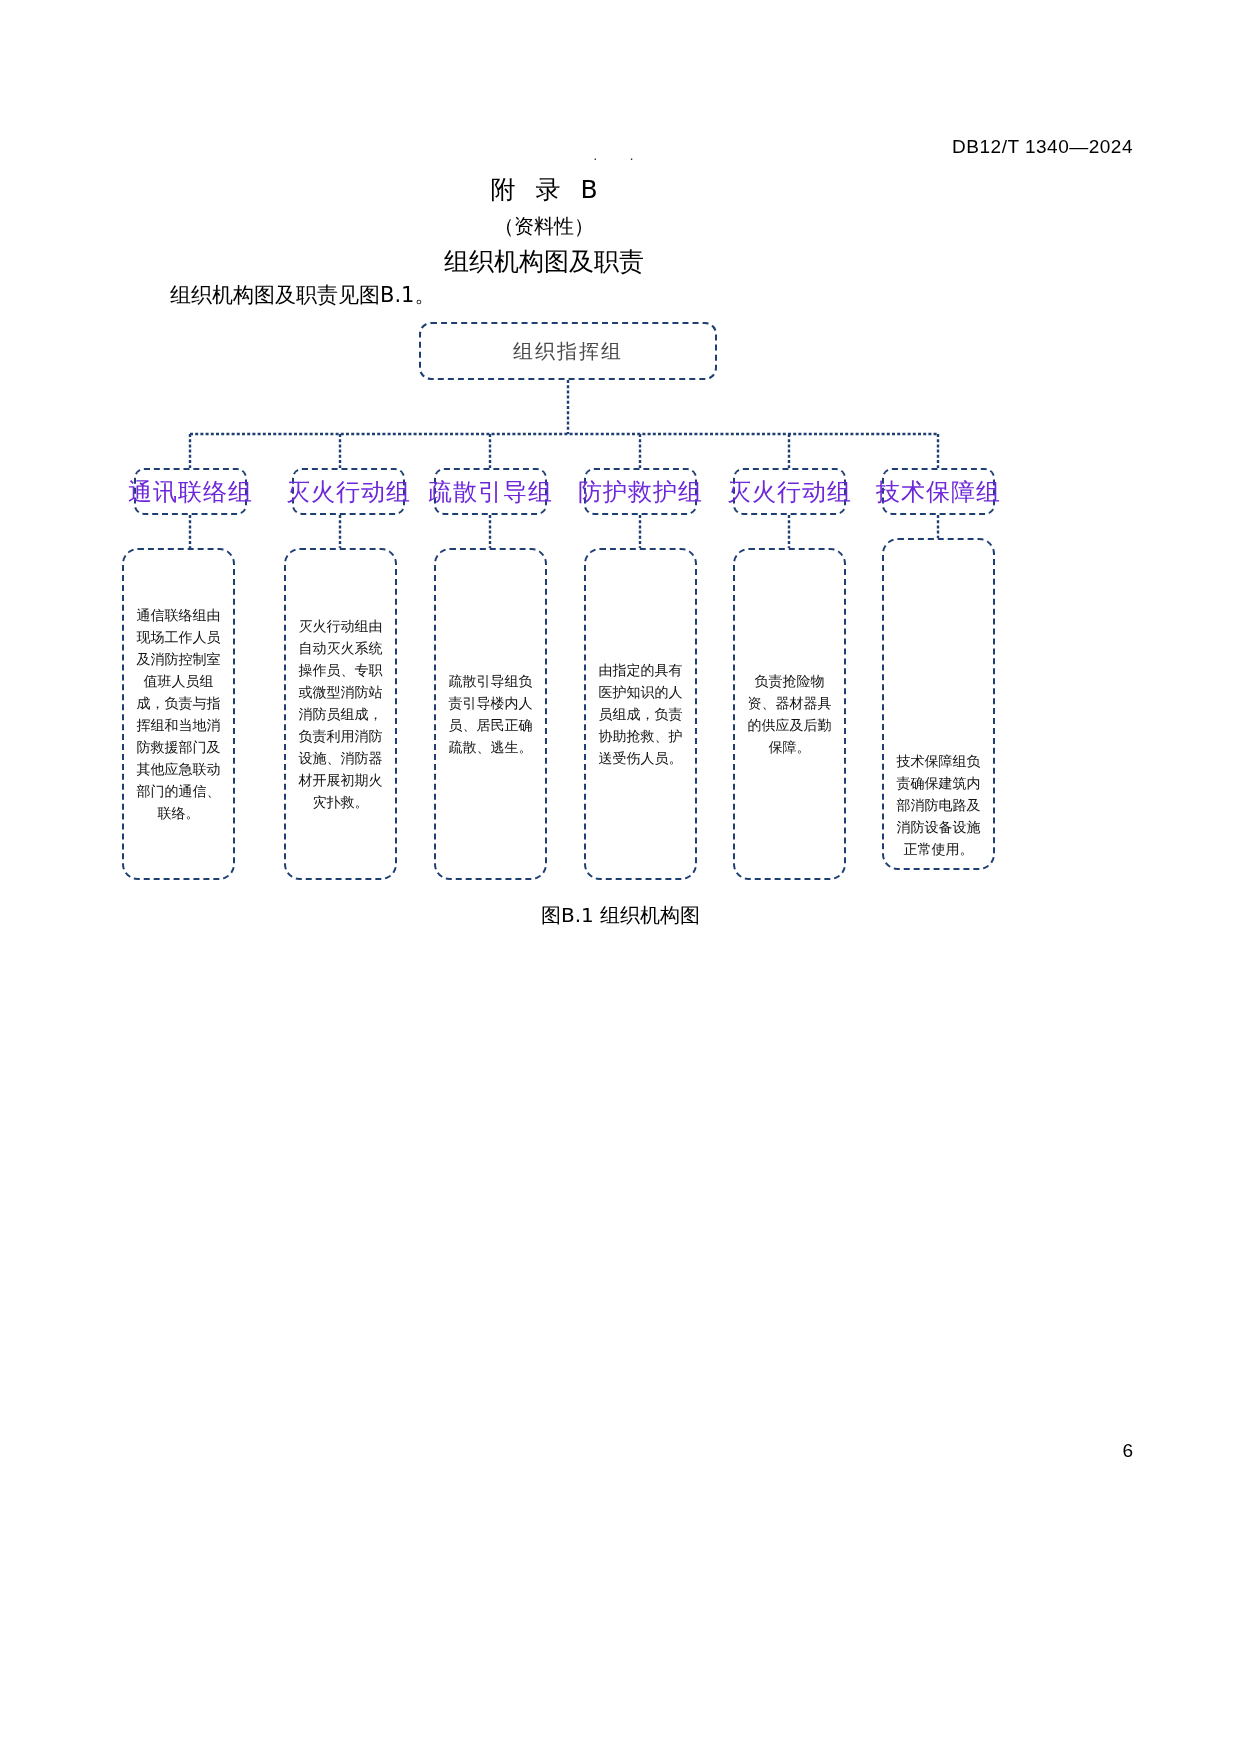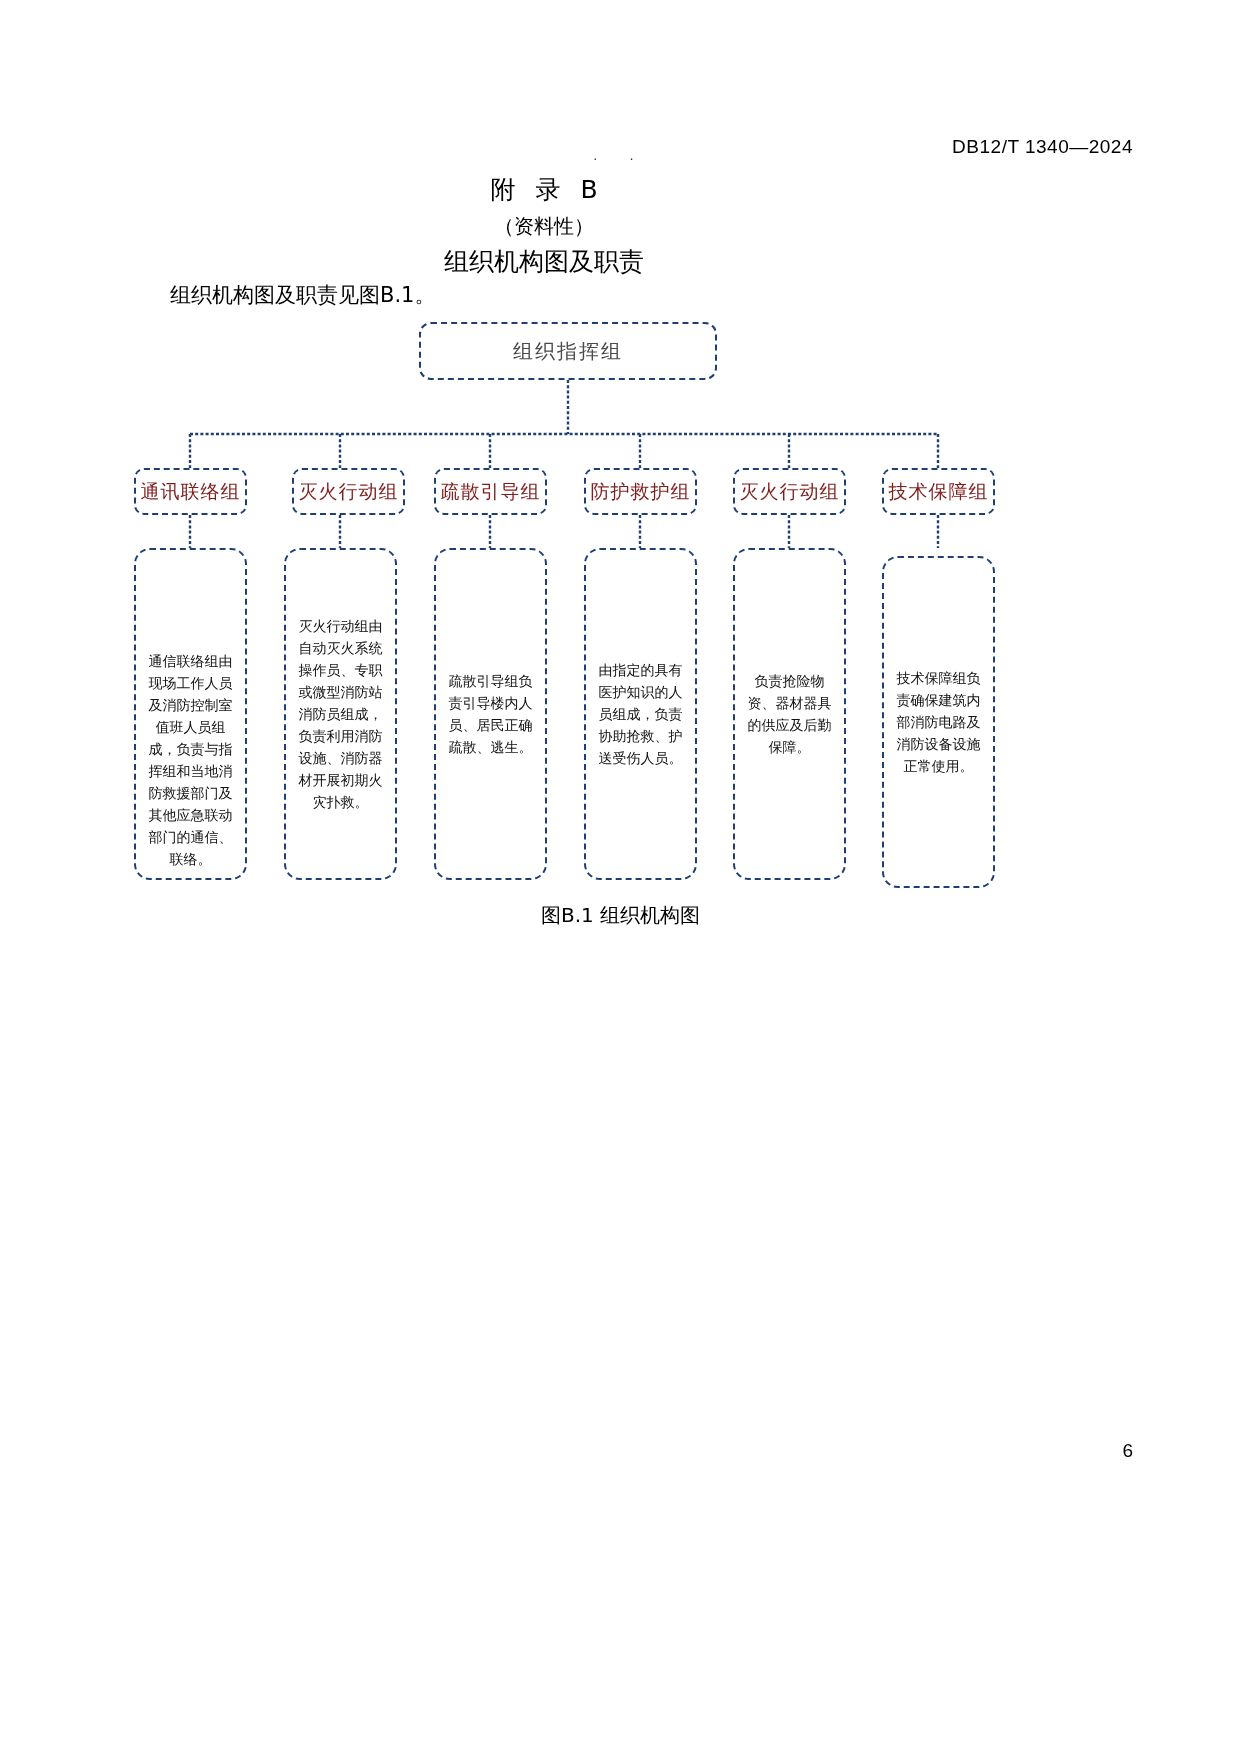--- a/index.html
+++ b/index.html
@@ -96,22 +96,22 @@
     border-radius: 12px;
   }
   .node-label {
     font-size: 20px;
     color: #4a4a4a;
     letter-spacing: 2px;
     font-family: "DejaVu Sans", sans-serif;
     white-space: nowrap;
   }
   .node.head .node-label {
-    font-size: 19px;
-    color: #7f1d1d;
+    font-size: 24px;
+    color: #6d28d9;
     letter-spacing: 1px;
   }
   .desc {
     position: absolute;
     box-sizing: border-box;
     border: 2px dashed #1f3f73;
     border-radius: 16px;
     background: #ffffff;
     display: flex;
     align-items: center;
@@ -196,33 +196,33 @@
 <div class="node head" style="left:584px; top:468px; width:113px; height:47px;">
   <span class="node-label">防护救护组</span>
 </div>
 <div class="node head" style="left:733px; top:468px; width:113px; height:47px;">
   <span class="node-label">灭火行动组</span>
 </div>
 <div class="node head" style="left:882px; top:468px; width:113px; height:47px;">
   <span class="node-label">技术保障组</span>
 </div>
 
-<div class="desc" style="left:134px; top:548px; width:113px; height:332px;align-items:flex-end;">
+<div class="desc" style="left:122px; top:548px; width:113px; height:332px;">
   <span class="desc-text">通信联络组由现场工作人员及消防控制室值班人员组成，负责与指挥组和当地消防救援部门及其他应急联动部门的通信、联络。</span>
 </div>
 <div class="desc" style="left:284px; top:548px; width:113px; height:332px;">
   <span class="desc-text">灭火行动组由自动灭火系统操作员、专职或微型消防站消防员组成，负责利用消防设施、消防器材开展初期火灾扑救。</span>
 </div>
 <div class="desc" style="left:434px; top:548px; width:113px; height:332px;">
   <span class="desc-text">疏散引导组负责引导楼内人员、居民正确疏散、逃生。</span>
 </div>
 <div class="desc" style="left:584px; top:548px; width:113px; height:332px;">
   <span class="desc-text">由指定的具有医护知识的人员组成，负责协助抢救、护送受伤人员。</span>
 </div>
 <div class="desc" style="left:733px; top:548px; width:113px; height:332px;">
   <span class="desc-text">负责抢险物资、器材器具的供应及后勤保障。</span>
 </div>
-<div class="desc" style="left:882px; top:556px; width:113px; height:332px;">
+<div class="desc" style="left:882px; top:538px; width:113px; height:332px;align-items:flex-end;">
   <span class="desc-text">技术保障组负责确保建筑内部消防电路及消防设备设施正常使用。</span>
 </div>
 
 <div class="caption">图B.1 组织机构图</div>
 <div class="page-number">6</div>
 
 </body></html>

